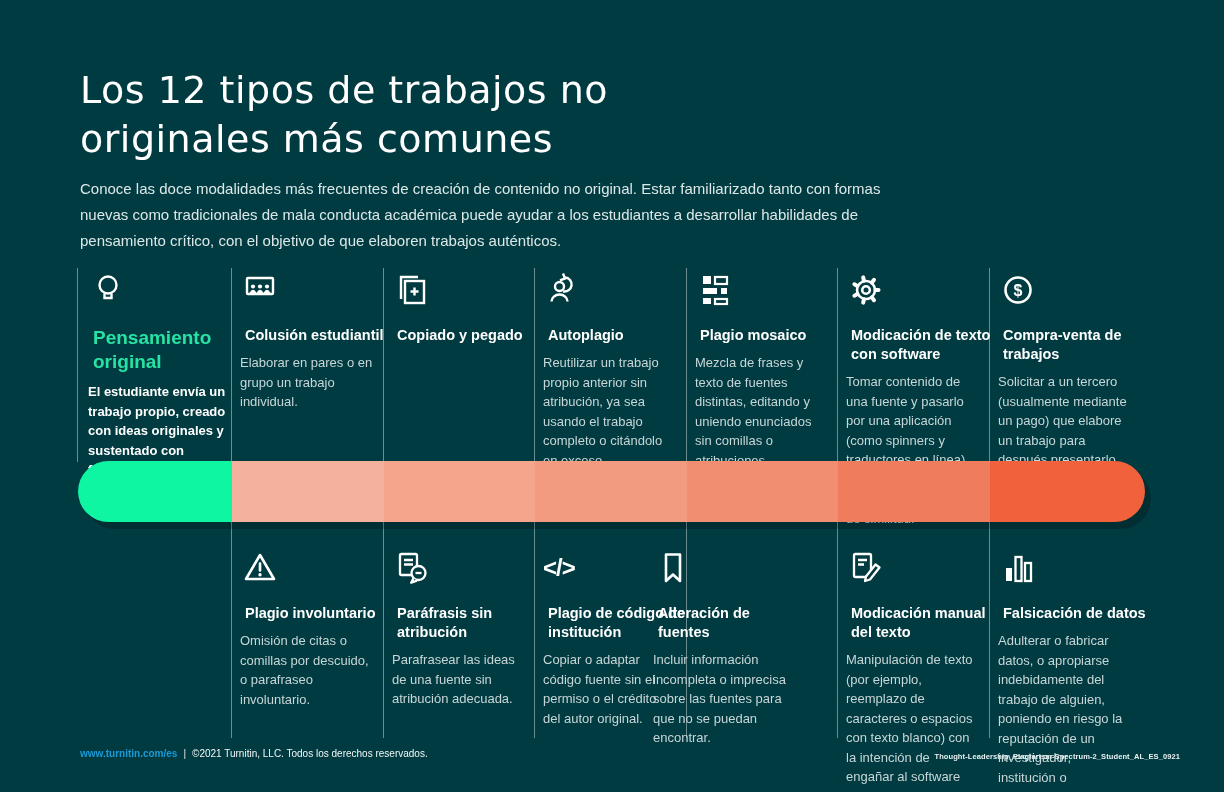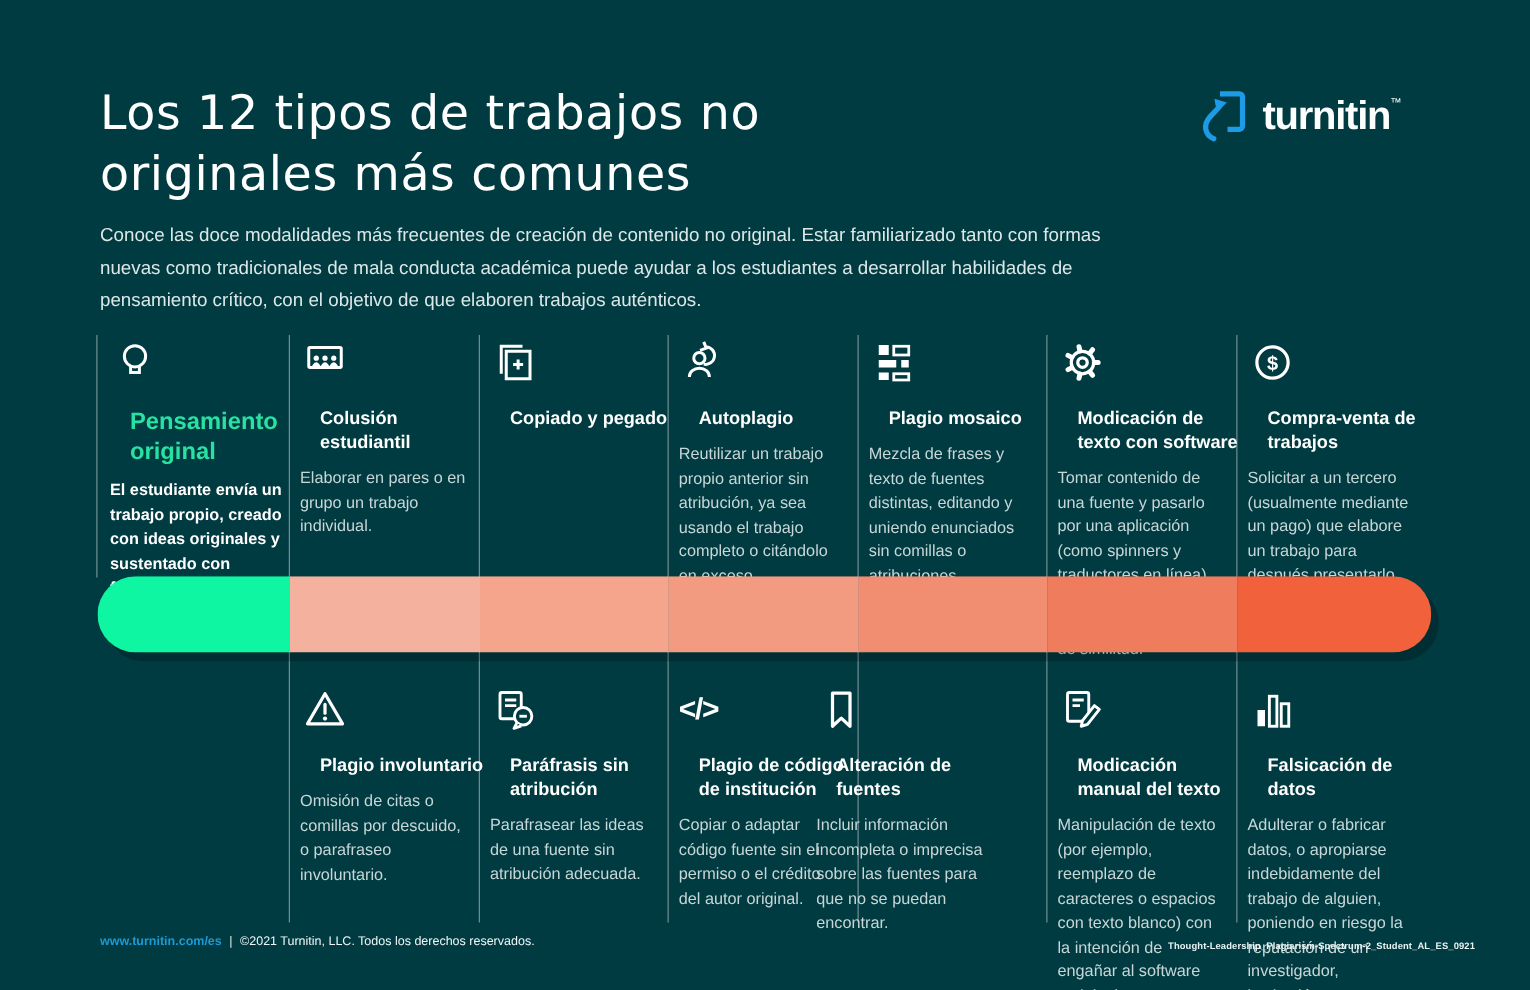--- a/index.html
+++ b/index.html
@@ -19,21 +19,21 @@
 
   
   .vline{position:absolute;top:268px;width:1px;height:470px;background:rgba(255,255,255,0.42);}
   .vline.short{height:194px;}
 
   
   .col{position:absolute;width:134px;}
   .col.top{top:270px;}
   .col.bottom{top:548px;}
   .icn{height:44px;display:flex;align-items:flex-start;}
-  .col h3{margin:12px 16px 0;margin-right:-14px;color:#FFFFFF;font-size:14.5px;line-height:19px;font-weight:700;}
+  .col h3{margin:12px 5px 0;margin-right:-14px;color:#FFFFFF;font-size:14.5px;line-height:19px;font-weight:700;}
   .col p{margin:8px 0 0;color:#C7D6D7;font-size:13px;line-height:19.5px;font-weight:400;}
   .col.first{width:140px;}
   .col.first h3{color:#27E2A2;font-size:19px;line-height:24px;}
   .col.first p{color:#FFFFFF;font-weight:700;font-size:13px;line-height:19.5px;}
   .code-glyph{color:#fff;font-size:24px;font-weight:700;letter-spacing:-1px;line-height:40px;}
 
   
   .bar{position:absolute;left:78px;top:461px;width:1067px;height:61px;border-radius:31px;
        overflow:hidden;display:flex;box-shadow:6px 7px 0 rgba(0,0,0,0.22);}
   .bar span{height:100%;}
@@ -51,28 +51,20 @@
 <body>
 
 <div class="stage">
 
   <div class="title">
     <div>Los 12 tipos de trabajos no</div>
     <div>originales más comunes</div>
   </div>
   <div class="subtitle">Conoce las doce modalidades más frecuentes de creación de contenido no original. Estar familiarizado tanto con formas nuevas como tradicionales de mala conducta académica puede ayudar a los estudiantes a desarrollar habilidades de pensamiento crítico, con el objetivo de que elaboren trabajos auténticos.</div>
 
-  <div class="logo">
-    <svg class="mark" viewBox="0 0 44 46">
-      <path d="M18 6 H33.5 a2.5 2.5 0 0 1 2.5 2.5 V32 a2.5 2.5 0 0 1 -2.5 2.5 H24" fill="none" stroke="#1D9CE5" stroke-width="4.2" stroke-linejoin="round"></path>
-      <path d="M13 42 C5.5 39 4.5 30.5 10 24.5 L17 17" fill="none" stroke="#1D9CE5" stroke-width="4.2" stroke-linecap="round"></path>
-      <path d="M13.5 10 L23.5 13 L15.5 21 Z" fill="#1D9CE5"></path>
-    </svg>
-    <div class="word"><span>turnitin</span><span class="tm">™</span></div>
-  </div>
 
   <div class="vline short" style="left:77px"></div>
   <div class="vline" style="left:231px"></div>
   <div class="vline" style="left:383px"></div>
   <div class="vline" style="left:534px"></div>
   <div class="vline" style="left:686px"></div>
   <div class="vline" style="left:837px"></div>
   <div class="vline" style="left:989px"></div>
 
   <div class="col top first" style="left:88px">

